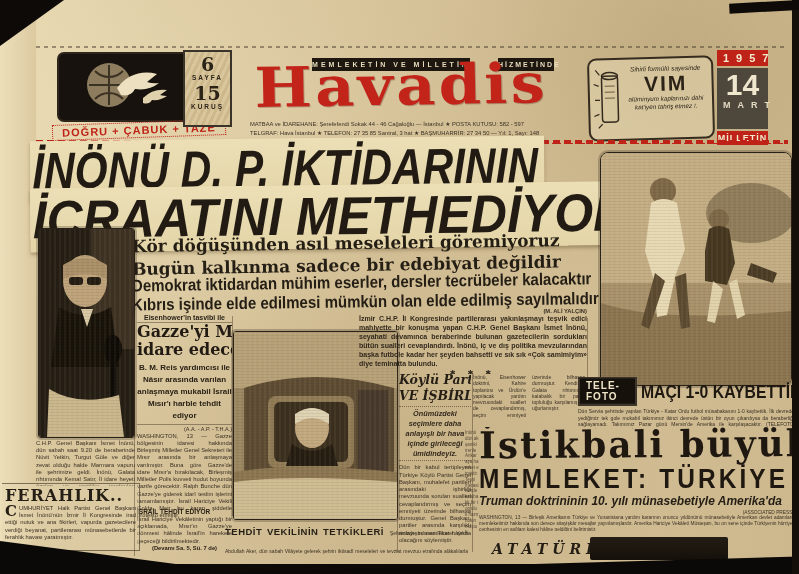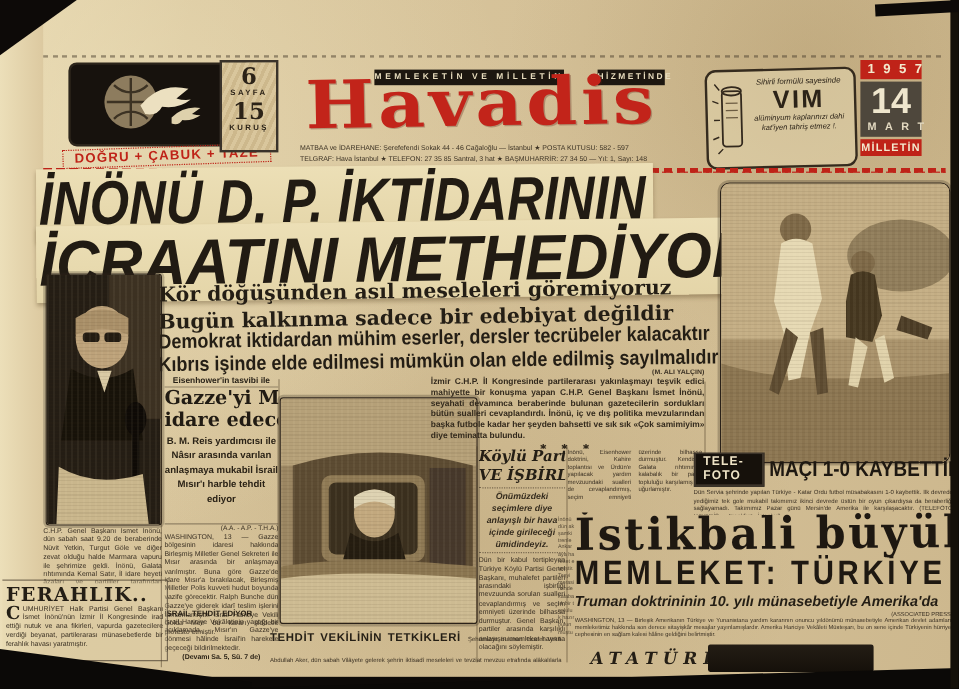--- a/index.html
+++ b/index.html
@@ -43,21 +43,21 @@
   .addr{position:absolute;left:250px;top:120px;width:345px;font-size:5.8px;line-height:1.55;color:#3c3224;text-align:justify;}
   .vim{position:absolute;left:588px;top:57px;width:122px;height:79px;border:2px solid #352b1e;border-radius:9px;
        transform:rotate(-1.5deg);background:rgba(236,223,187,.45);overflow:hidden;}
   .vim .txt{position:absolute;left:34px;top:6px;width:84px;text-align:center;color:#2c2318;}
   .vim .s1{font-size:6.5px;font-style:italic;}
   .vim .brand{font-size:21px;font-weight:bold;letter-spacing:2px;line-height:1;margin:1px 0;}
   .vim .s2{font-size:6.3px;font-style:italic;line-height:1.3;}
   .datebox{position:absolute;left:717px;top:50px;width:51px;}
   .datebox .year{background:#bf2318;color:#f3e9cd;font-weight:bold;font-size:11px;letter-spacing:7px;text-align:center;
         padding:2px 0 2px 6px;}
-  .datebox .daybox{background:#4e473c;color:#efe6cd;text-align:center;margin-top:2px;padding:2px 0 4px;}
+  .datebox .daybox{background:#4e473c;color:#efe6cd;text-align:center;margin-top:2px;padding:2px 0 19px;}
   .datebox .day{font-size:30px;font-weight:bold;line-height:1;}
   .datebox .month{font-size:9px;font-weight:bold;letter-spacing:7px;padding-left:6px;color:#e3d9c0;}
   .datebox .weekday{background:#bf2318;color:#f3e9cd;font-weight:bold;font-size:9px;letter-spacing:1px;text-align:center;
         margin-top:2px;padding:2px 0;}
 
   
   .hl{position:absolute;left:30px;width:578px;font-weight:bold;font-style:italic;color:#211b13;line-height:1;
       white-space:nowrap;transform-origin:left top;}
   .hl .strip{background:linear-gradient(#ecdfb6,#e4d5a8);box-shadow:0 2px 3px rgba(80,60,30,.35);padding:1px 6px 2px 2px;}
   .hl1{top:145px;font-size:40px;transform:scale(1.06,1.28) rotate(-0.5deg);}
@@ -84,21 +84,21 @@
 
   .smalltext{color:#3a3023;text-align:justify;overflow:hidden;}
   .caption{font-size:5.8px;line-height:1.25;}
   .inonu-cap{position:absolute;left:36px;top:440px;width:99px;height:46px;}
 
   
   .gazze{position:absolute;left:137px;top:314px;width:95px;height:226px;overflow:hidden;}
   .kicker{font-size:7px;font-weight:bold;text-align:center;color:#2a2318;border-bottom:1px solid rgba(40,30,20,.4);padding-bottom:1px;}
   .gz-h{font-family:"DejaVu Serif",serif;font-weight:bold;font-size:16px;color:#211b13;text-align:center;line-height:1.15;white-space:nowrap;}
   .gz-deck{font-size:8px;font-weight:bold;color:#2a2216;line-height:1.5;text-align:center;margin-top:2px;
-           border-bottom:1px solid rgba(40,30,20,.4);padding-bottom:14px;}
+           border-bottom:1px solid rgba(40,30,20,.4);padding-bottom:2px;}
   .agency{font-size:5.5px;text-align:right;color:#3a3023;margin:1px 0;}
   .bodytext{font-size:5.8px;line-height:1.25;color:#3a3023;text-align:justify;}
   .subhead-sm{font-size:6.5px;font-weight:bold;color:#2a2216;margin:2px 0 1px;}
   .continued{font-size:5.8px;font-weight:bold;text-align:center;color:#2a2216;}
 
   
   .ferahlik{position:absolute;left:2px;top:483px;width:131px;height:62px;border:1px solid rgba(40,30,20,.55);
             border-left:none;padding:2px 3px;overflow:hidden;background:rgba(230,216,176,.35);}
   .fer-h{font-family:"DejaVu Serif",serif;font-weight:bold;font-size:16px;color:#241e15;letter-spacing:1px;}
   .dropcap{float:left;font-family:"DejaVu Serif",serif;font-weight:bold;font-size:15px;line-height:.9;margin-right:2px;color:#241e15;}
@@ -302,21 +302,21 @@
 
   <div class="intro">
     <div class="byline">(M. ALİ YALÇIN)</div>
     <div class="txt">İzmir C.H.P. İl Kongresinde partilerarası yakınlaşmayı teşvik edici mahiyette bir konuşma yapan C.H.P. Genel Başkanı İsmet İnönü, seyahati devamınca beraberinde bulunan gazetecilerin sordukları bütün sualleri cevaplandırdı. İnönü, iç ve dış politika mevzularından başka futbole kadar her şeyden bahsetti ve sık sık «Çok samimiyim» diye teminatta bulundu.</div>
     <div class="sep">✱ ✱ ✱</div>
   </div>
 
   <div class="koylu">
     <div class="ko-h">Köylü Partisi</div>
     <div class="ko-h">VE İŞBİRLİĞİ</div>
-    <div class="ko-deck">Önümüzdeki seçimlere diye anlayışlı bir hava içinde girileceği ümidindeyiz.</div>
+    <div class="ko-deck">Önümüzdeki seçimlere daha anlayışlı bir hava içinde girileceği ümidindeyiz.</div>
     <div class="bodytext">Dün bir kabul tertipleyen Türkiye Köylü Partisi Genel Başkanı, muhalefet partileri arasındaki işbirliği mevzuunda sorulan sualleri cevaplandırmış ve seçim emniyeti üzerinde bilhassa durmuştur. Genel Başkan, partiler arasında karşılıklı anlayışın memleket hayrına olacağını söylemiştir.</div>
   </div>
 
   <div class="midcols">İnönü, Eisenhower doktrini, Kahire toplantısı ve Ürdün'e yapılacak yardım mevzuundaki sualleri de cevaplandırmış, seçim emniyeti üzerinde bilhassa durmuştur. Kendisini Galata rıhtımında kalabalık bir partili topluluğu karşılamış ve uğurlamıştır.</div>
   <div class="sliver">İnönü dün akşamki trenle Ankaraya hareket etmiştir. Teşyi merasiminde kalabalık bir topluluk hazır bulunmuştur.</div>
 
   <div class="telefoto">
     <div class="tf-row">
       <span class="tf-label">TELE-FOTO</span>
       <span class="tf-head">MAÇI 1-0 KAYBETTİK</span>

